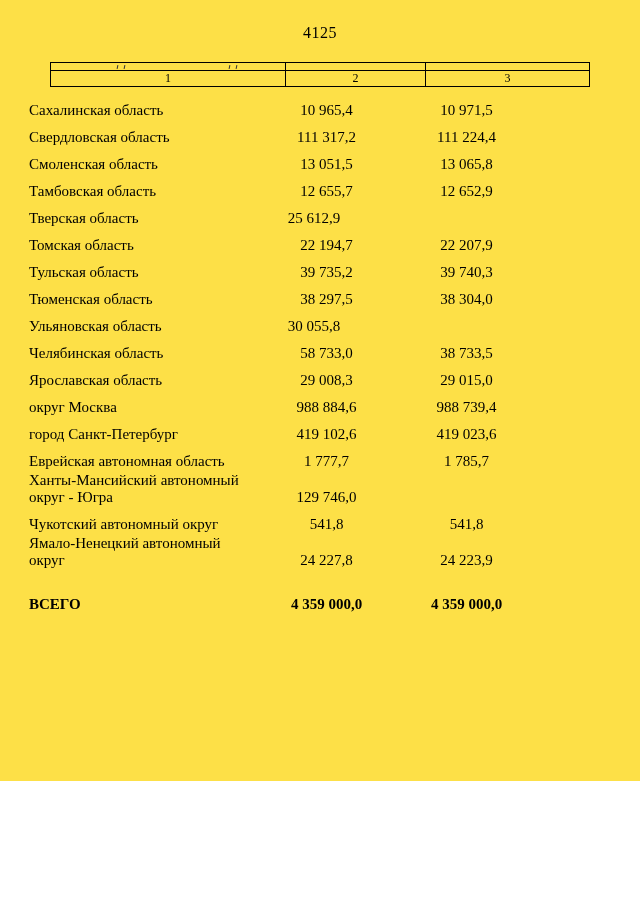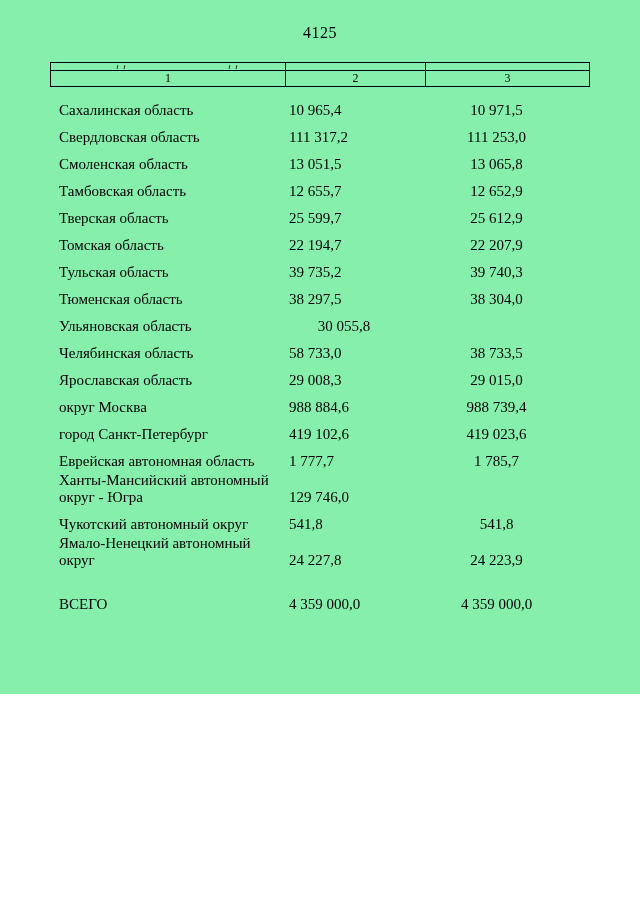--- a/index.html
+++ b/index.html
@@ -3,22 +3,22 @@
 <meta charset="utf-8">
 <style>
   html, body {
     margin: 0;
     padding: 0;
     background: #ffffff;
   }
   .page {
     position: relative;
     width: 640px;
-    height: 694px;
-    background: #86efac;
+    height: 781px;
+    background: #fde047;
     color: #000;
     font-family: "Liberation Serif", "DejaVu Serif", serif;
     overflow: hidden;
   }
   .page-number {
     text-align: center;
     padding-top: 24px;
     font-size: 16px;
     letter-spacing: 0.5px;
   }
@@ -48,49 +48,49 @@
   }
   .tick {
     position: absolute;
     bottom: 1px;
     width: 1px;
     height: 4px;
     background: #333;
     transform: rotate(12deg);
   }
   .rows {
-    margin: 6px 0 0 54px;
+    margin: 6px 0 0 24px;
     width: 540px;
   }
   .data-row {
     display: grid;
     grid-template-columns: 235px 140px 165px;
     align-items: end;
     min-height: 27px;
     padding: 1px 0;
     box-sizing: border-box;
     font-size: 15px;
     line-height: 17px;
   }
   .cell-name {
     padding-left: 5px;
   }
   .cell-v2 {
-    text-align: left;
+    text-align: center;
     padding-right: 5px;
     white-space: nowrap;
   }
   .cell-v3 {
     text-align: center;
     padding-right: 30px;
     white-space: nowrap;
   }
   .total-row {
     margin-top: 17px;
-    font-weight: normal;
+    font-weight: bold;
   }
 </style>
 </head>
 <body>
 
 <div class="page">
 
   <div class="page-number">4125</div>
 
   <div class="table-header-box">
@@ -111,38 +111,37 @@
   <div class="rows" id="rows-container">
   <div class="data-row">
     <div class="cell-name">Сахалинская область</div>
     <div class="cell-v2">10 965,4</div>
     <div class="cell-v3">10 971,5</div>
   </div>
 
   <div class="data-row">
     <div class="cell-name">Свердловская область</div>
     <div class="cell-v2">111 317,2</div>
-    <div class="cell-v3">111 253,0</div>
+    <div class="cell-v3">111 224,4</div>
   </div>
 
   <div class="data-row">
     <div class="cell-name">Смоленская область</div>
     <div class="cell-v2">13 051,5</div>
     <div class="cell-v3">13 065,8</div>
   </div>
 
   <div class="data-row">
     <div class="cell-name">Тамбовская область</div>
     <div class="cell-v2">12 655,7</div>
     <div class="cell-v3">12 652,9</div>
   </div>
 
   <div class="data-row">
     <div class="cell-name">Тверская область</div>
-    <div class="cell-v2">25 599,7</div>
     <div class="cell-v3">25 612,9</div>
   </div>
 
   <div class="data-row">
     <div class="cell-name">Томская область</div>
     <div class="cell-v2">22 194,7</div>
     <div class="cell-v3">22 207,9</div>
   </div>
 
   <div class="data-row">

